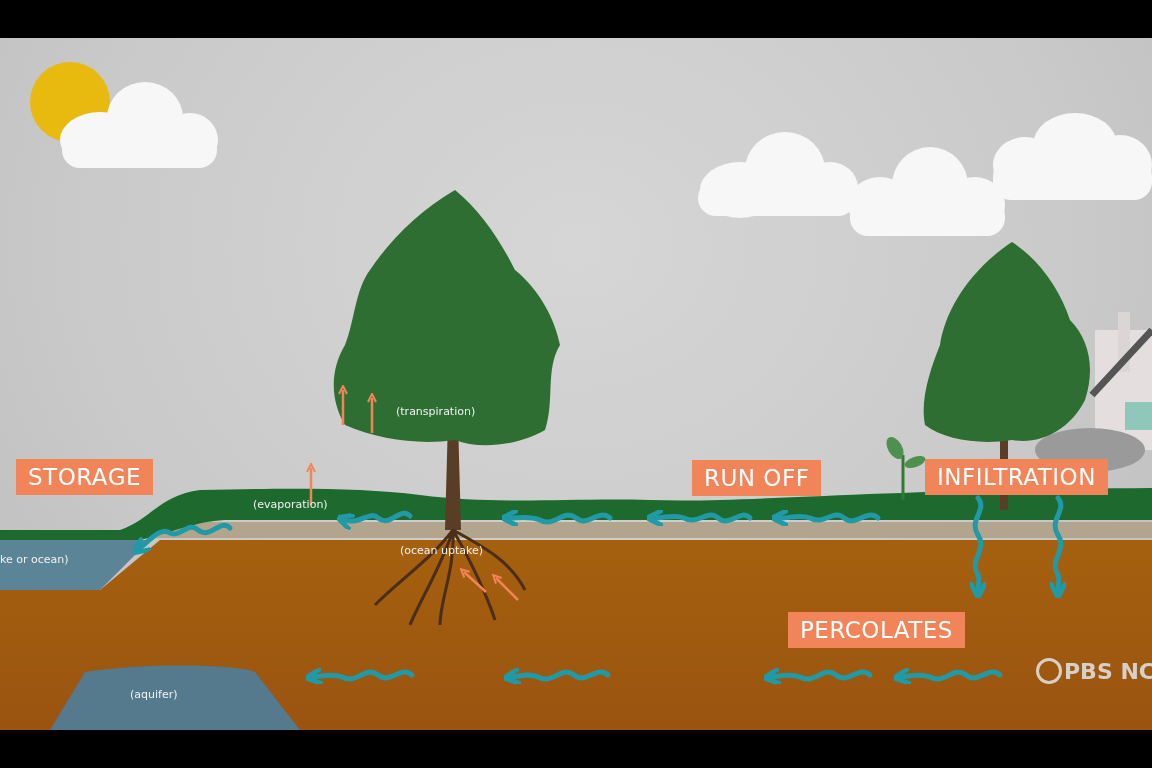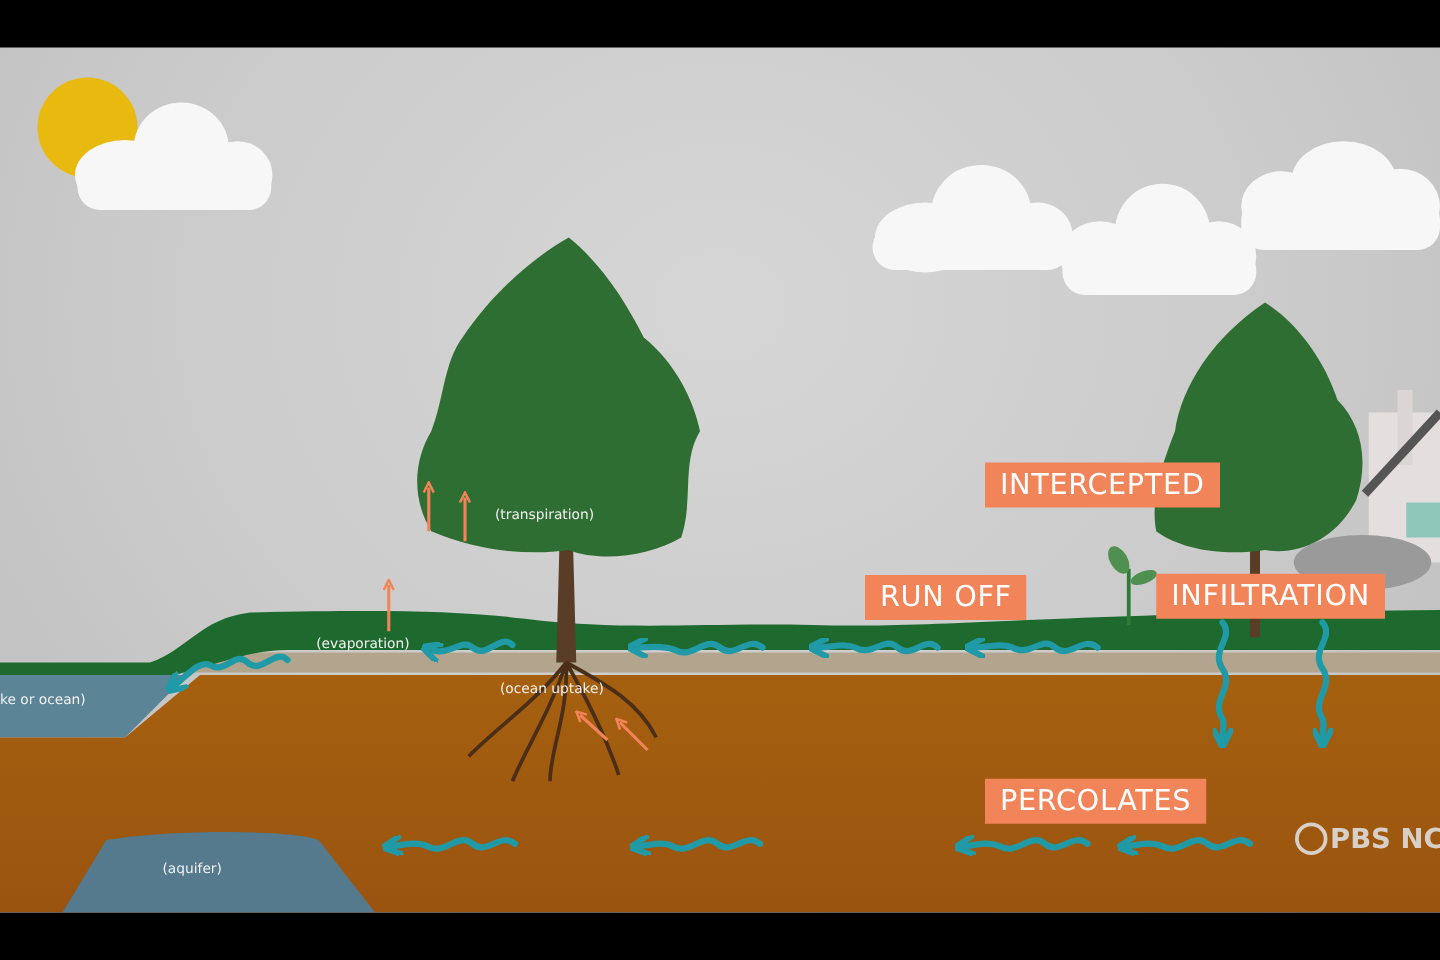--- a/index.html
+++ b/index.html
@@ -107,27 +107,27 @@
       <path d="M878,518 C866,508 856,528 844,518 C834,508 824,526 810,518 C800,514 790,518 780,518" marker-end="url(#tealhead)"></path>
       <path d="M412,675 C400,665 390,685 378,675 C366,665 356,685 342,677 C333,673 322,676 314,677" marker-end="url(#tealhead)"></path>
       <path d="M608,675 C596,665 586,685 574,675 C562,665 552,685 538,677 C530,673 520,676 512,677" marker-end="url(#tealhead)"></path>
       <path d="M870,675 C858,665 848,685 836,675 C824,665 814,685 800,677 C790,673 780,676 772,677" marker-end="url(#tealhead)"></path>
       <path d="M1000,675 C988,665 978,685 966,675 C954,665 944,685 930,677 C920,673 910,676 902,677" marker-end="url(#tealhead)"></path>
       <path d="M978,498 C988,510 968,520 978,535 C988,550 968,560 978,575 C980,580 978,585 978,590" marker-end="url(#tealhead)"></path>
       <path d="M1058,498 C1068,510 1048,520 1058,535 C1068,550 1048,560 1058,575 C1060,580 1058,585 1058,590" marker-end="url(#tealhead)"></path>
     </g>
   </svg>
 
-  <div class="label" style="left:788px; top:332px;">INTERCEPTED</div>
+  <div class="label" style="left:16px; top:421px;">STORAGE</div>
   <div class="label" style="left:925px; top:421px;">INFILTRATION</div>
   <div class="label" style="left:692px; top:422px;">RUN OFF</div>
-  <div class="label" style="left:788px; top:574px;margin-top:11px;">PERCOLATES</div>
+  <div class="label" style="left:788px; top:574px;">PERCOLATES</div>
 
   <div class="small" style="left:396px; top:367px;">(transpiration)</div>
-  <div class="small" style="left:253px; top:470px;">(evaporation)</div>
+  <div class="small" style="left:253px; top:460px;">(evaporation)</div>
   <div class="small" style="left:400px; top:506px;">(ocean uptake)</div>
   <div class="small" style="left:0px; top:515px;text-align:center;">ke or ocean)</div>
   <div class="small" style="left:130px; top:650px;text-align:right;">(aquifer)</div>
 
   <div class="pbs" style="top:620px;">
     <span class="pbs-logo"></span>
     <span>PBS NC</span>
   </div>
 </div>
 

